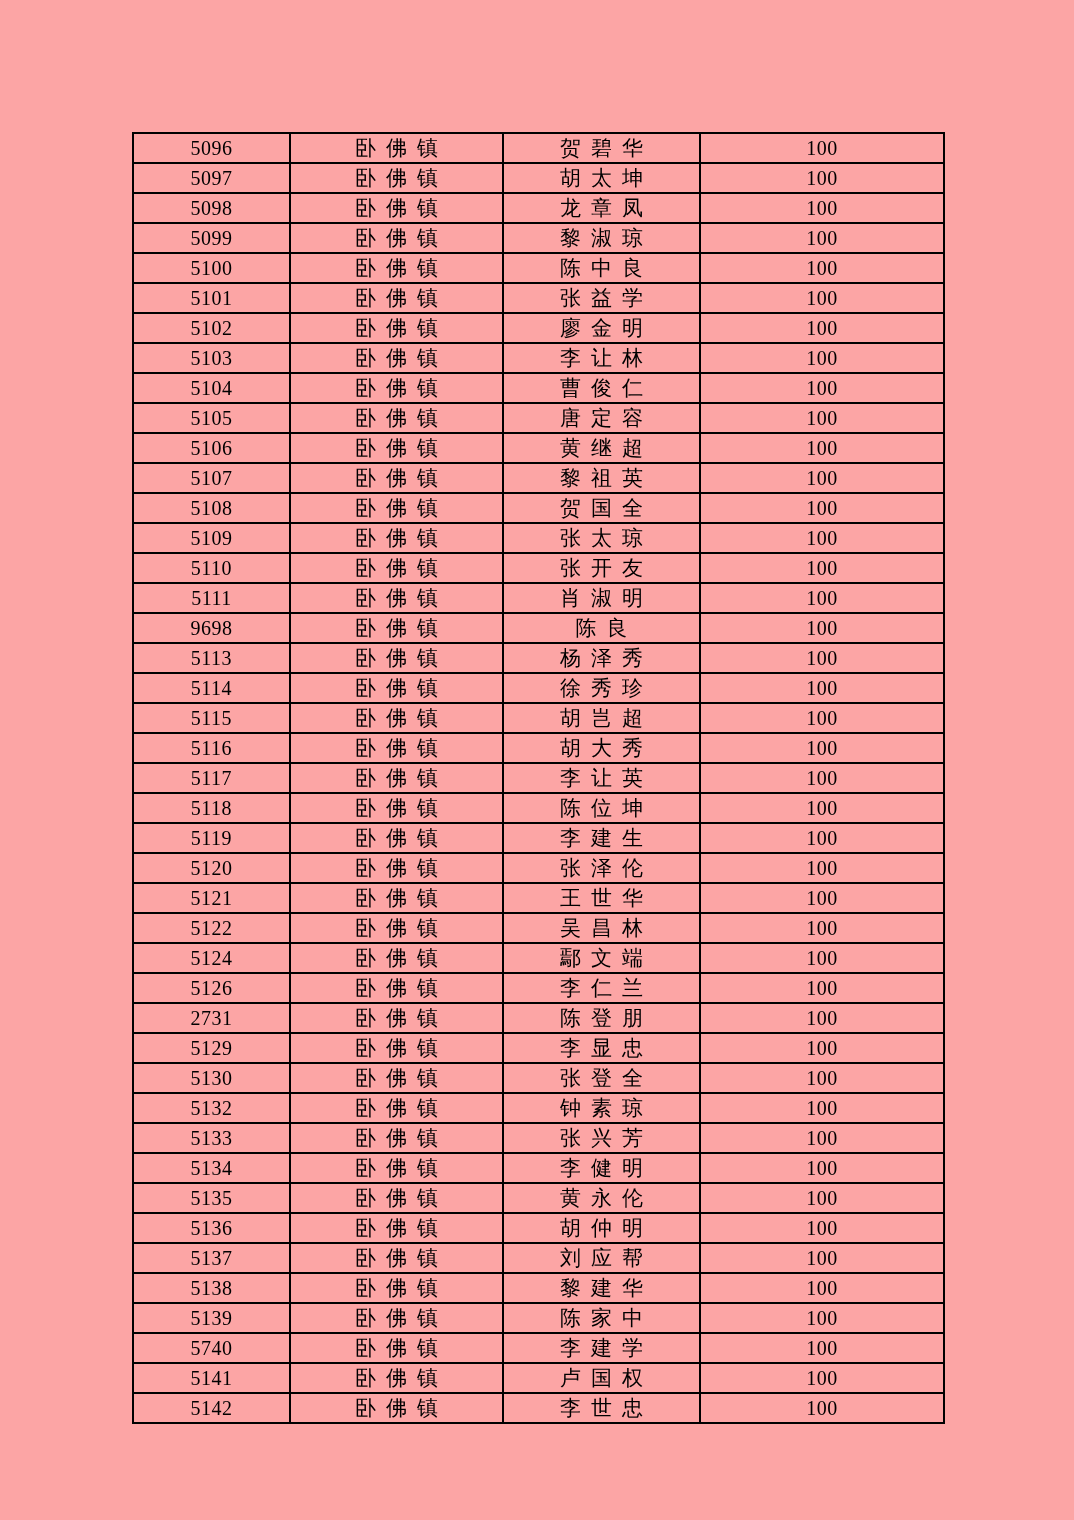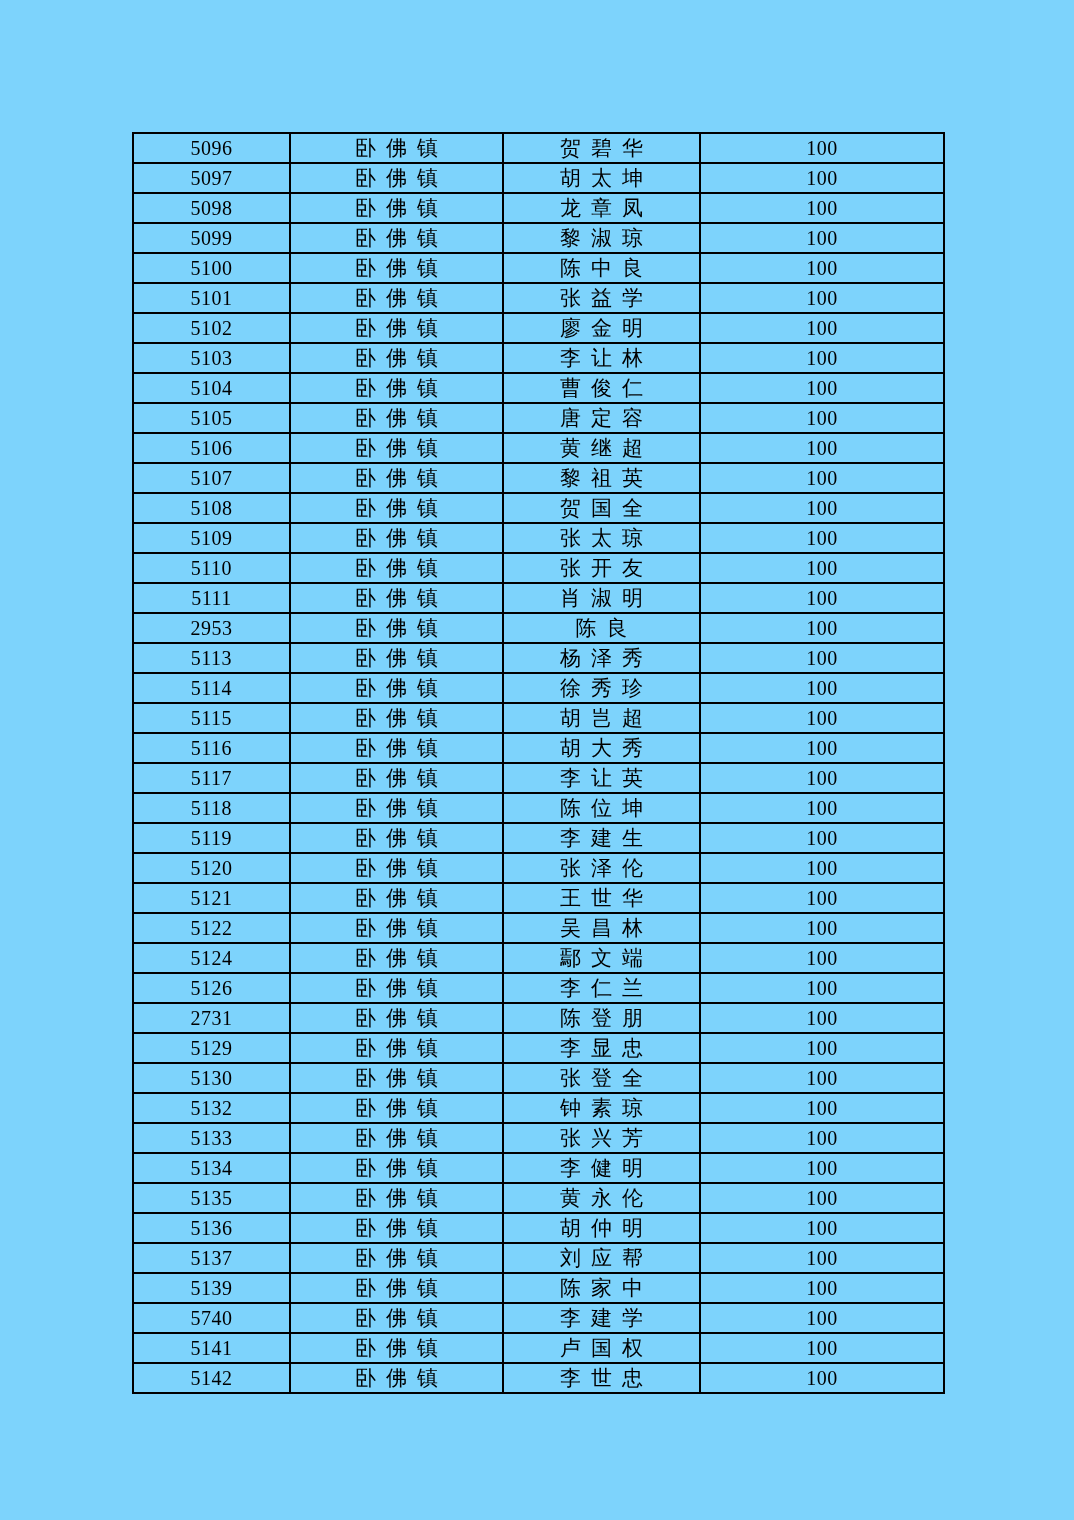--- a/index.html
+++ b/index.html
@@ -4,21 +4,21 @@
 <style>
   html, body {
     margin: 0;
     padding: 0;
     background: #ffffff;
   }
   .page {
     position: relative;
     width: 1074px;
     height: 1520px;
-    background: #7dd3fc;
+    background: #fca5a5;
     overflow: hidden;
     font-family: "Liberation Serif", "DejaVu Serif", serif;
     color: #000000;
   }
   table.roster {
     position: absolute;
     left: 132px;
     top: 132px;
     width: 811px;
     height: 1246px;
@@ -145,21 +145,21 @@
           <td class="cjk">张开友</td>
           <td class="num">100</td>
         </tr>
         <tr>
           <td class="num">5111</td>
           <td class="cjk">卧佛镇</td>
           <td class="cjk">肖淑明</td>
           <td class="num">100</td>
         </tr>
         <tr>
-          <td class="num">2953</td>
+          <td class="num">9698</td>
           <td class="cjk">卧佛镇</td>
           <td class="cjk">陈良</td>
           <td class="num">100</td>
         </tr>
         <tr>
           <td class="num">5113</td>
           <td class="cjk">卧佛镇</td>
           <td class="cjk">杨泽秀</td>
           <td class="num">100</td>
         </tr>
@@ -274,20 +274,26 @@
         <tr>
           <td class="num">5136</td>
           <td class="cjk">卧佛镇</td>
           <td class="cjk">胡仲明</td>
           <td class="num">100</td>
         </tr>
         <tr>
           <td class="num">5137</td>
           <td class="cjk">卧佛镇</td>
           <td class="cjk">刘应帮</td>
+          <td class="num">100</td>
+        </tr>
+        <tr>
+          <td class="num">5138</td>
+          <td class="cjk">卧佛镇</td>
+          <td class="cjk">黎建华</td>
           <td class="num">100</td>
         </tr>
         <tr>
           <td class="num">5139</td>
           <td class="cjk">卧佛镇</td>
           <td class="cjk">陈家中</td>
           <td class="num">100</td>
         </tr>
         <tr>
           <td class="num">5740</td>

